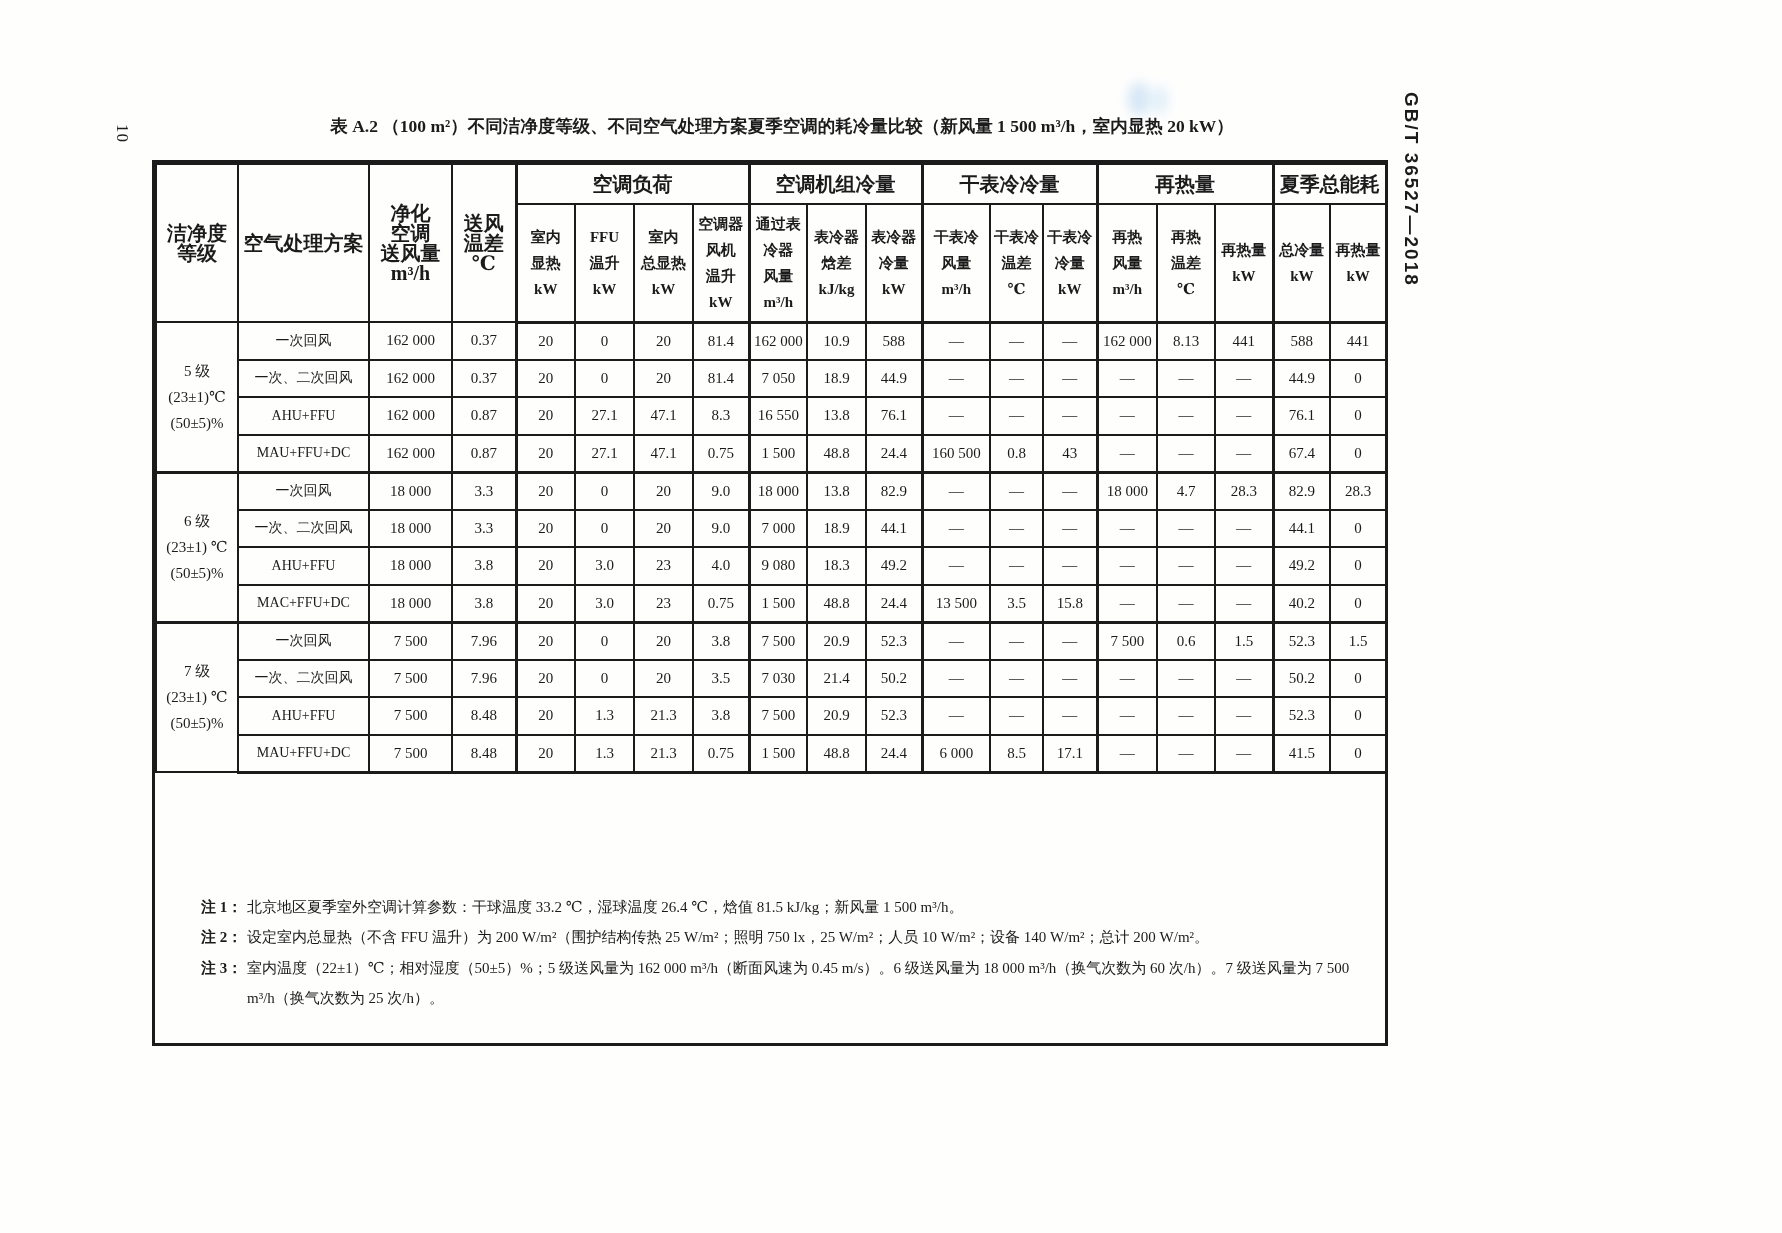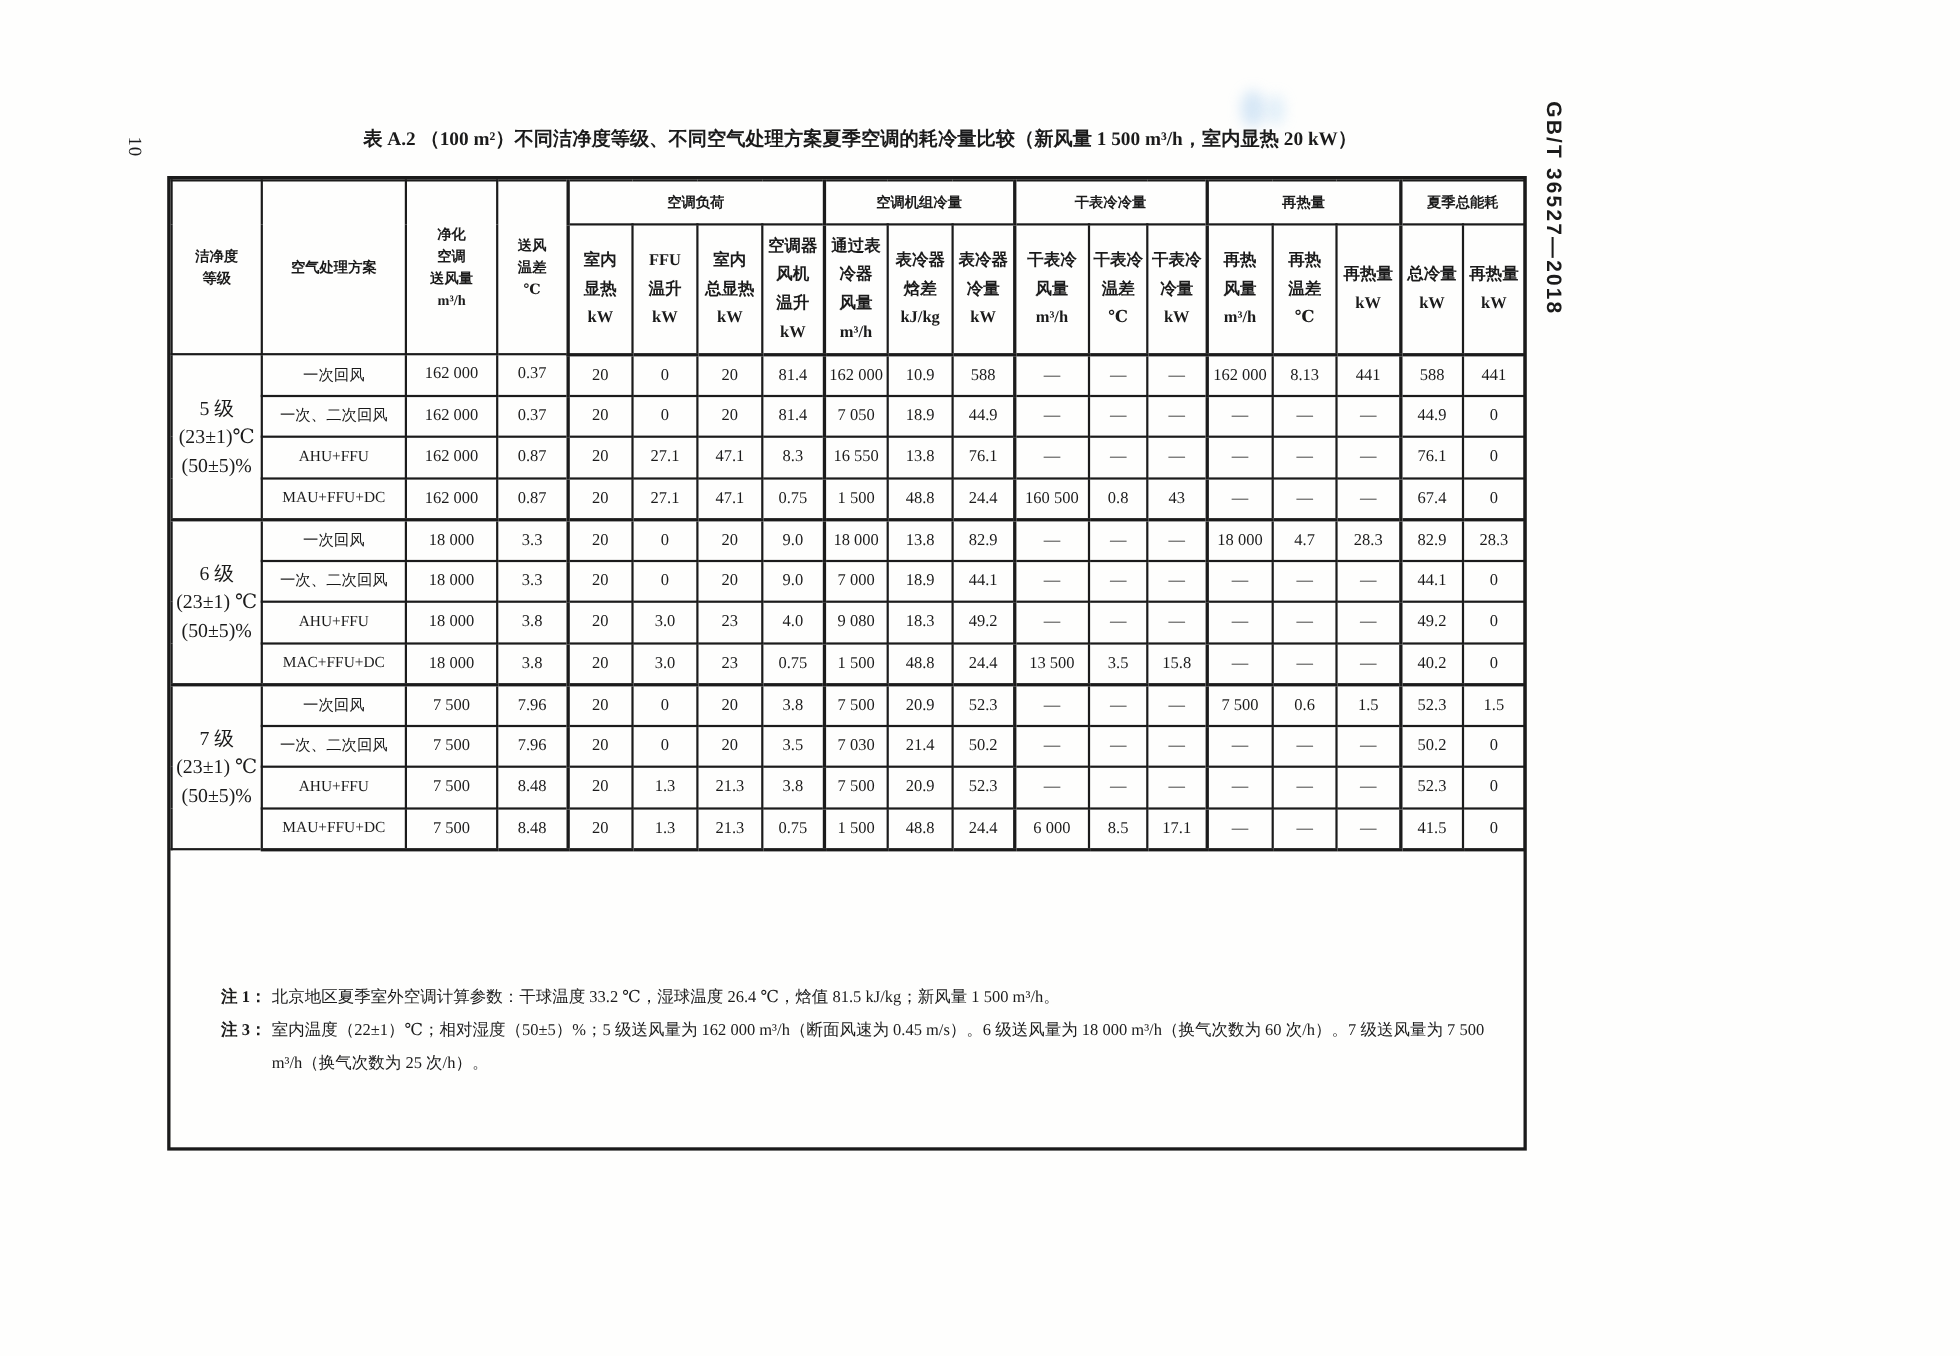--- a/index.html
+++ b/index.html
@@ -21,27 +21,27 @@
   .table-title { position:absolute; left:164px; top:114px; width:1236px; text-align:center;
                  font-size:17.5px; font-weight:bold; white-space:nowrap; }
 
   .frame { position:absolute; left:152px; top:160px; width:1236px; height:886px;
            border:3px solid var(--ink); }
 
   table { border-collapse:collapse; table-layout:fixed; width:1230px; }
   th, td { border:2px solid var(--ink); text-align:center; vertical-align:middle;
            white-space:pre-line; overflow:hidden; padding:0 1px; }
   thead th { font-weight:bold; }
-  tr.group-row th { height:40px; font-size:13px; line-height:20px;margin-left:36px; }
+  tr.group-row th { height:40px; font-size:20px; line-height:20px;margin-left:36px; }
   tr.sub-row th { height:118px; font-size:15px; line-height:26px; font-weight:bold; }
   th.span2 { font-size:15.5px; line-height:27px; font-weight:bold; }
   tbody tr { height:37.5px; }
   tbody td { font-size:15px; }
   td.scheme { font-size:14px; letter-spacing:0; }
-  td.group-label { font-size:18px; line-height:26px; }
+  td.group-label { font-size:15px; line-height:26px; }
   .thickL { border-left-width:3px; }
   thead tr.sub-row th { border-bottom-width:3px; }
   tbody tr.group-start td { border-top-width:3px; }
   tbody tr.last td { border-bottom-width:3px; }
   table { border:none; }
 
   .notes { padding:118px 30px 0 46px; font-size:15px;border-radius:22px; }
   .note { display:flex; line-height:30px; margin-bottom:0.5px; }
   .note-label { flex:0 0 46px; font-weight:bold; white-space:nowrap; }
   .note-text { flex:1; max-width:1108px; }
@@ -399,18 +399,22 @@
           </tr>
         </tbody>
     </table>
 
     <div class="notes">
         <div class="note">
           <span class="note-label">注 1：</span>
           <span class="note-text">北京地区夏季室外空调计算参数：干球温度 33.2 ℃，湿球温度 26.4 ℃，焓值 81.5 kJ/kg；新风量 1 500 m³/h。</span>
         </div>
         <div class="note">
+          <span class="note-label">注 2：</span>
+          <span class="note-text">设定室内总显热（不含 FFU 温升）为 200 W/m²（围护结构传热 25 W/m²；照明 750 lx，25 W/m²；人员 10 W/m²；设备 140 W/m²；总计 200 W/m²。</span>
+        </div>
+        <div class="note">
           <span class="note-label">注 3：</span>
           <span class="note-text">室内温度（22±1）℃；相对湿度（50±5）%；5 级送风量为 162 000 m³/h（断面风速为 0.45 m/s）。6 级送风量为 18 000 m³/h（换气次数为 60 次/h）。7 级送风量为 7 500 m³/h（换气次数为 25 次/h）。</span>
         </div>
       </div>
   </div>
 </div>
 
 </body></html>

